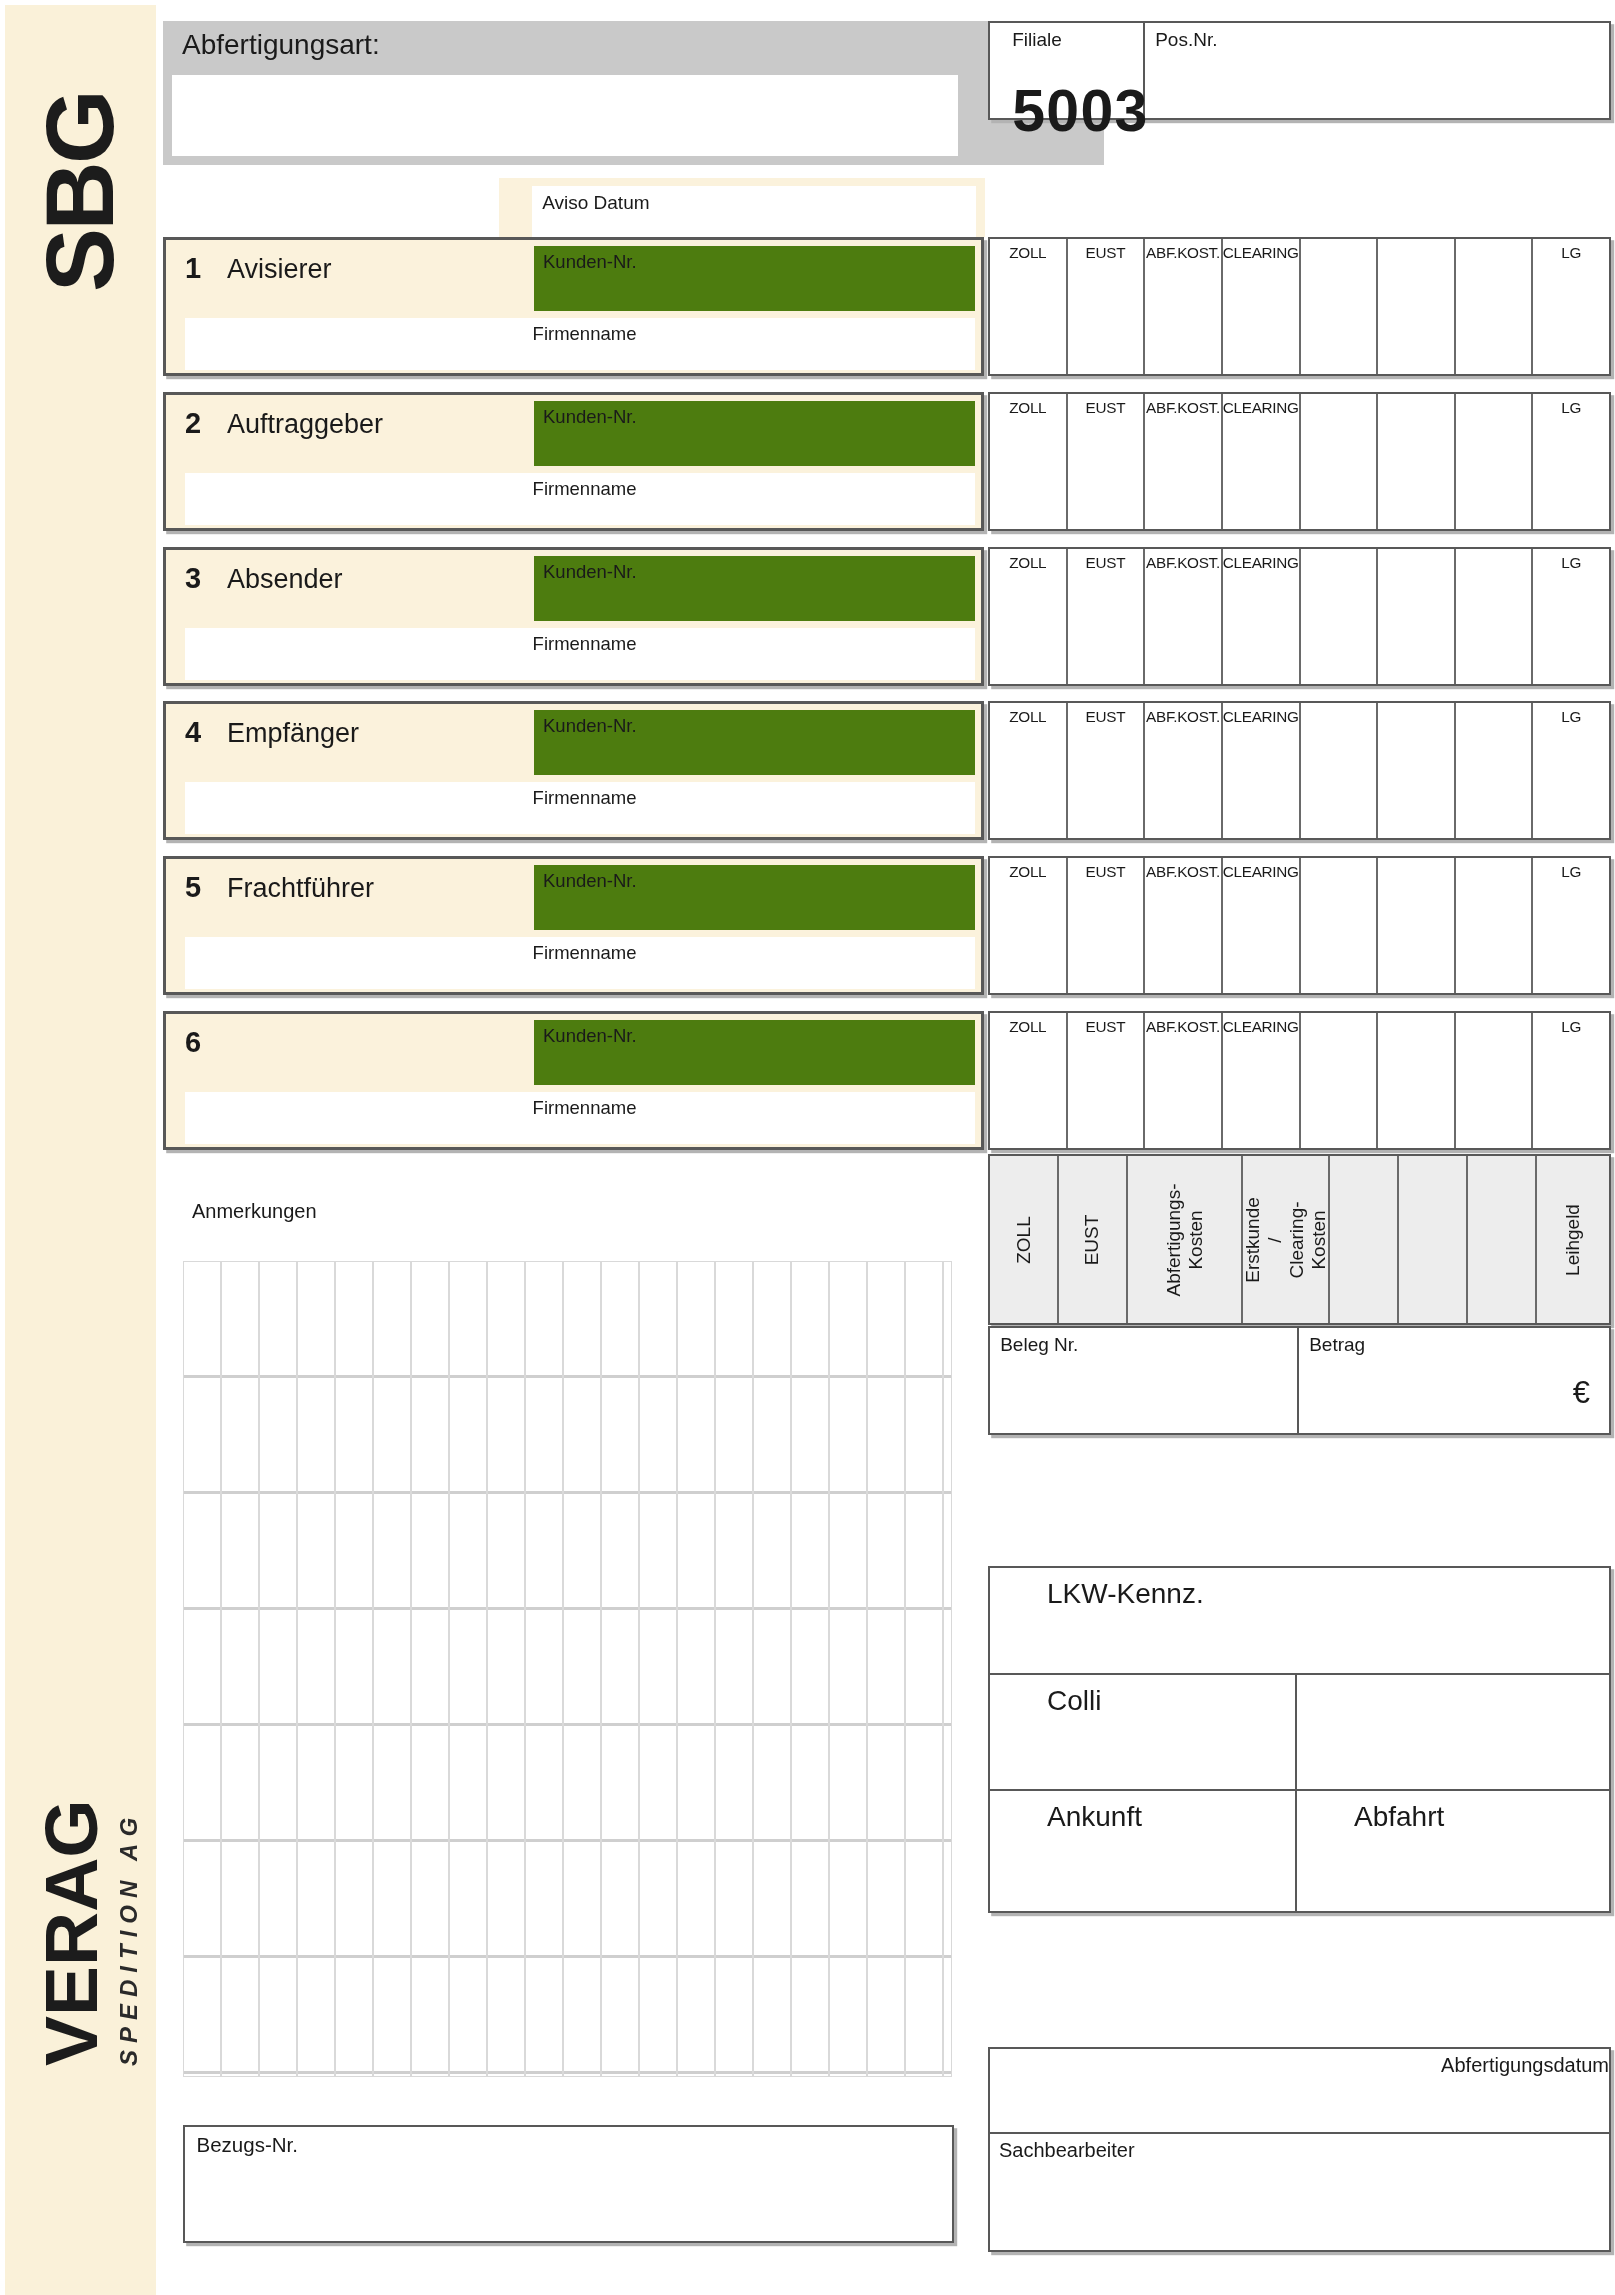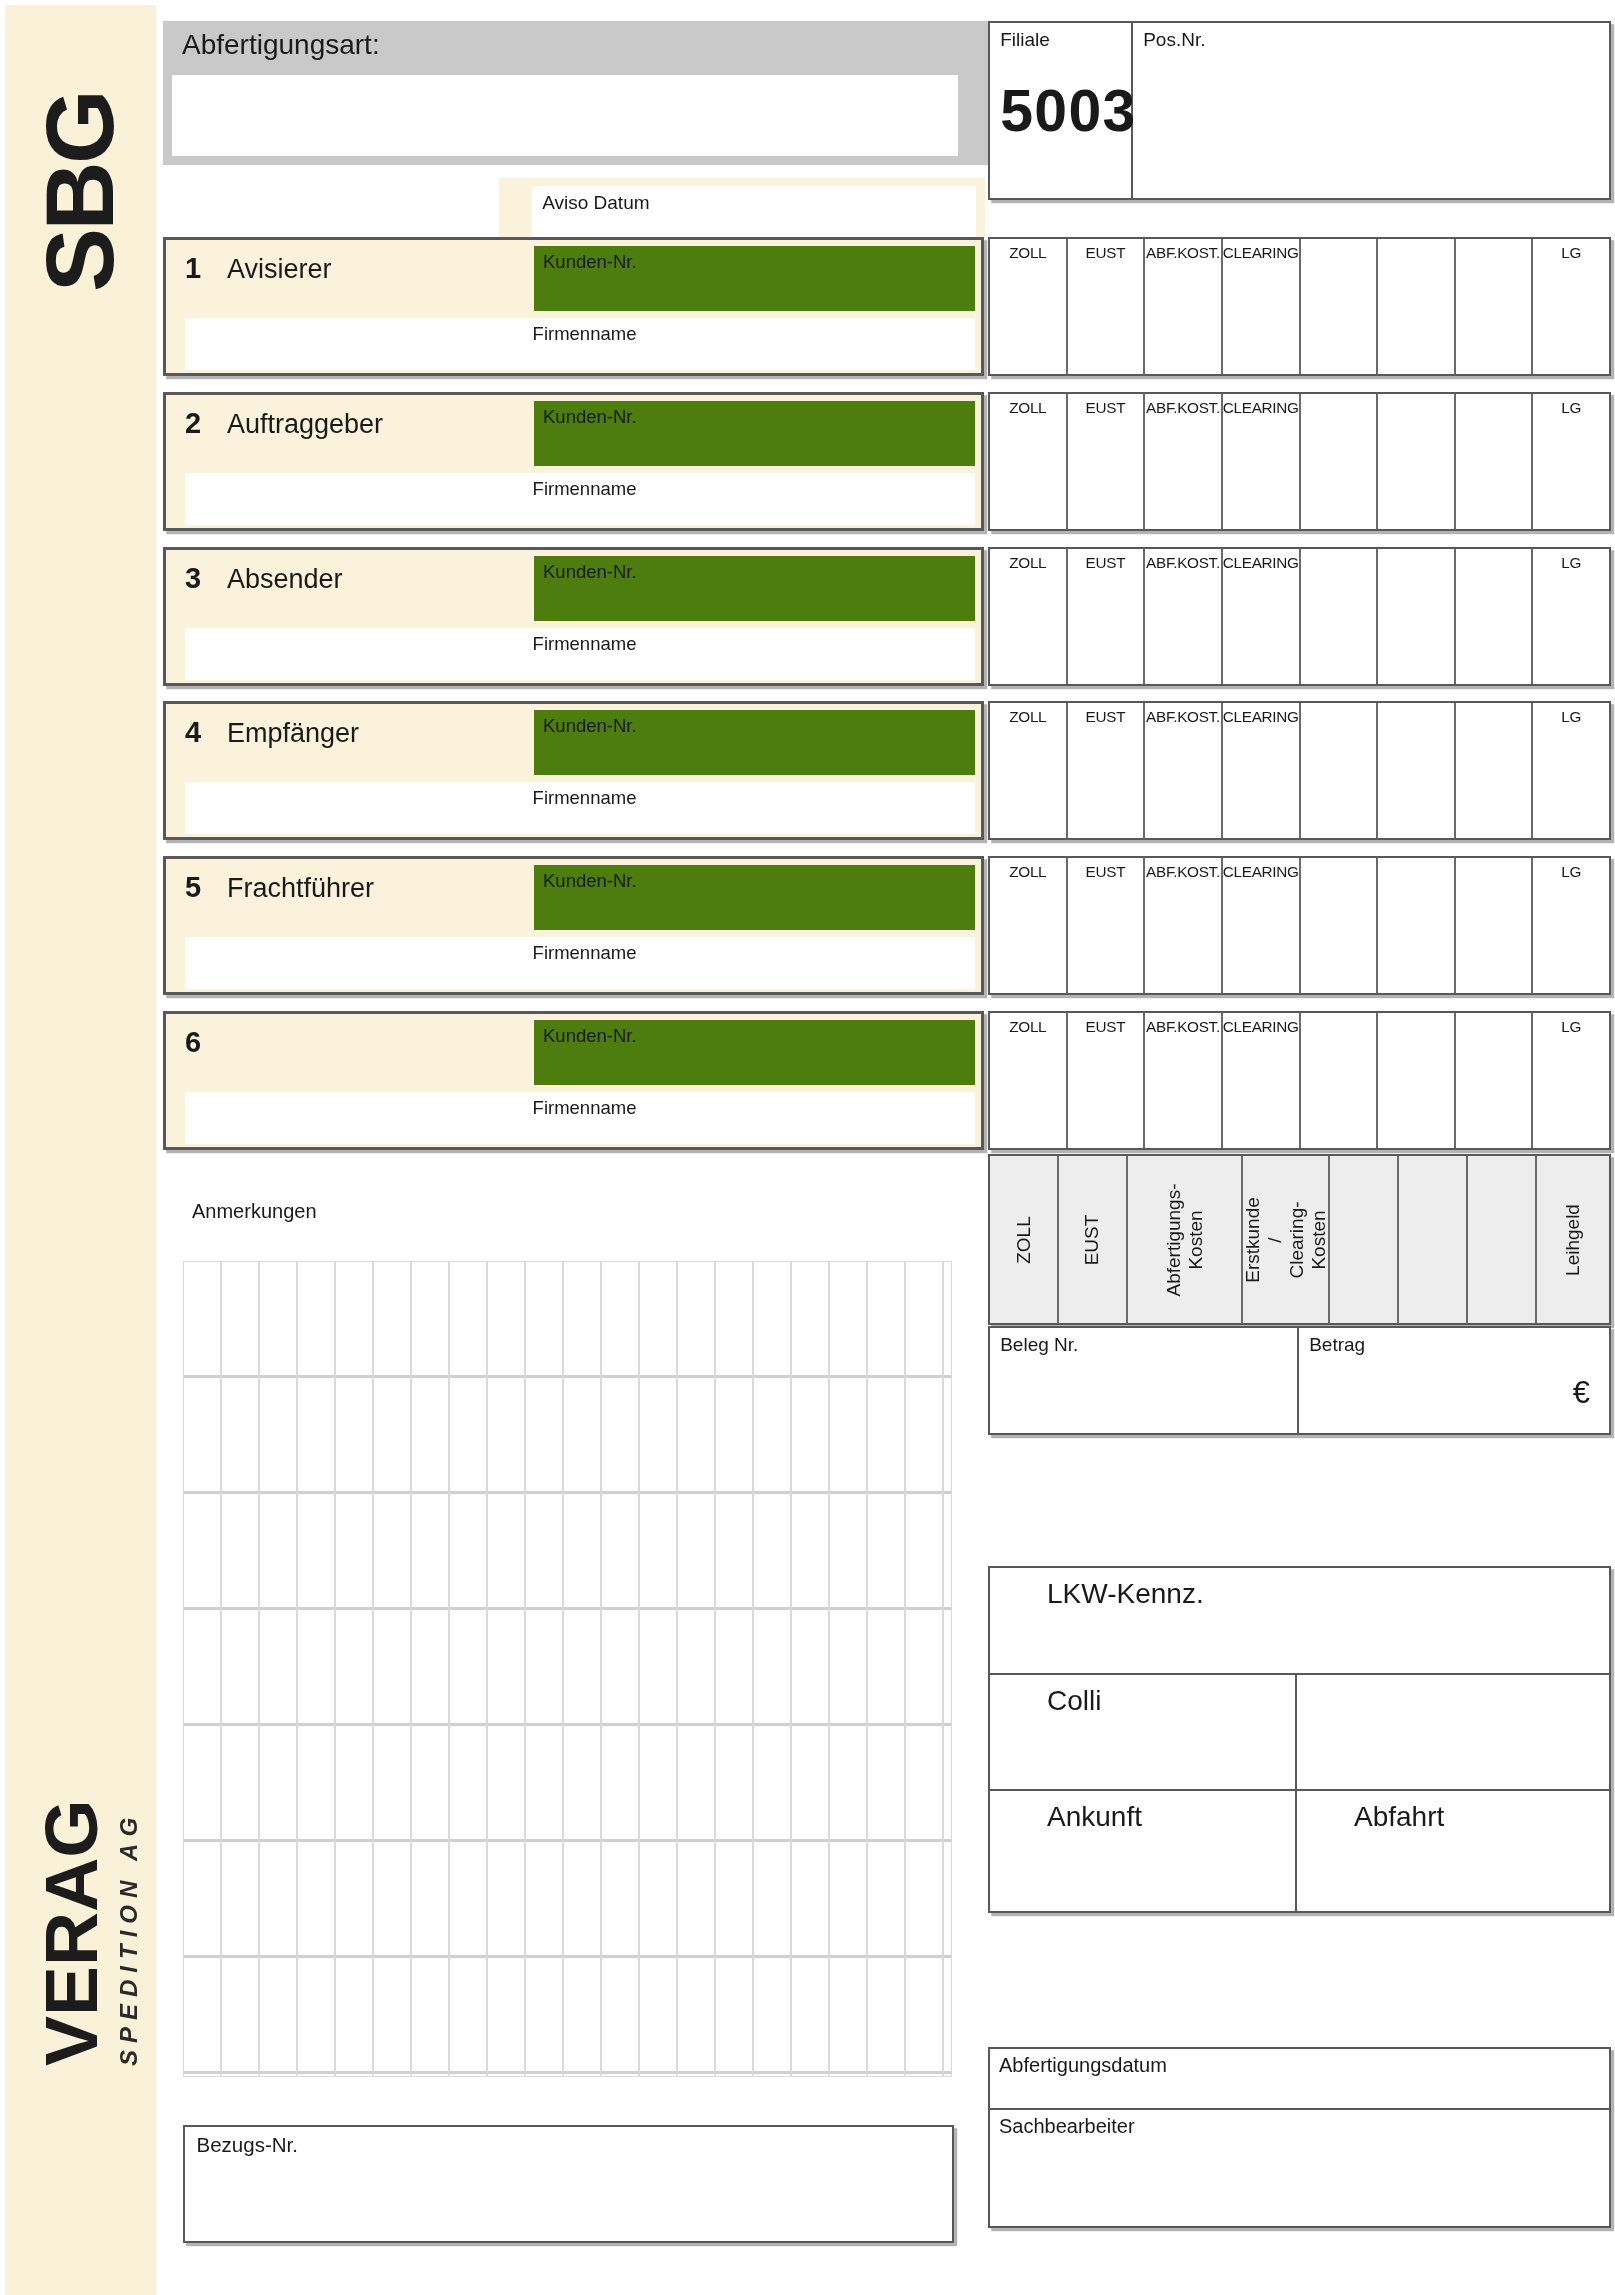--- a/index.html
+++ b/index.html
@@ -26,21 +26,21 @@
   .abs{position:absolute;}
   .small-label{font-size:19px;padding:6.4px 0 0 10.2px;}
   .boxed{border:2.6px solid var(--bdark);box-shadow:3.2px 3.2px 0 0 var(--shadow);background:#fff;}
 
   
   .abfert-box{left:163px;top:21px;width:941px;height:144px;background:var(--panel-gray);}
   .abfert-label{position:absolute;left:19px;top:7.7px;font-size:28px;}
   .abfert-input{position:absolute;left:9px;top:54px;width:786px;height:81px;background:#fff;}
 
   
-  .filiale-box{left:988px;top:21px;width:623px;height:179px;display:flex;}
+  .filiale-box{left:988px;top:21px;width:623px;height:99px;display:flex;padding-left:12px;}
   .filiale-cell{width:143px;border-right:2.6px solid var(--bdark);position:relative;}
   .filiale-value{position:absolute;left:10.2px;top:54px;font-size:59px;font-weight:bold;letter-spacing:1.3px;}
   .posnr-cell{flex:1;}
 
   
   .aviso-box{left:499px;top:178px;width:486px;height:59px;background:var(--cream2);overflow:hidden;}
   .aviso-field{position:absolute;left:33px;top:7.7px;width:444px;height:59px;background:#fff;}
 
   
   .section-box{position:absolute;left:163px;width:821px;height:139px;background:var(--cream2);
@@ -412,21 +412,21 @@
       <div class="cell-l">
         <div class="small-label">Ankunft</div>
       </div>
       <div class="cell-r">
         <div class="small-label">Abfahrt</div>
       </div>
     </div>
   </div>
 
   <div class="abs proc-box boxed">
-    <div class="proc-row" style="height:61px;">
+    <div class="proc-row" style="height:85px;text-align:right;">
       <div class="small-label">Abfertigungsdatum</div>
     </div>
     <div class="proc-row" style="height:116px;">
       <div class="small-label">Sachbearbeiter</div>
     </div>
   </div>
 
   <div class="abs bezug-box boxed">
     <div class="small-label">Bezugs-Nr.</div>
   </div>

